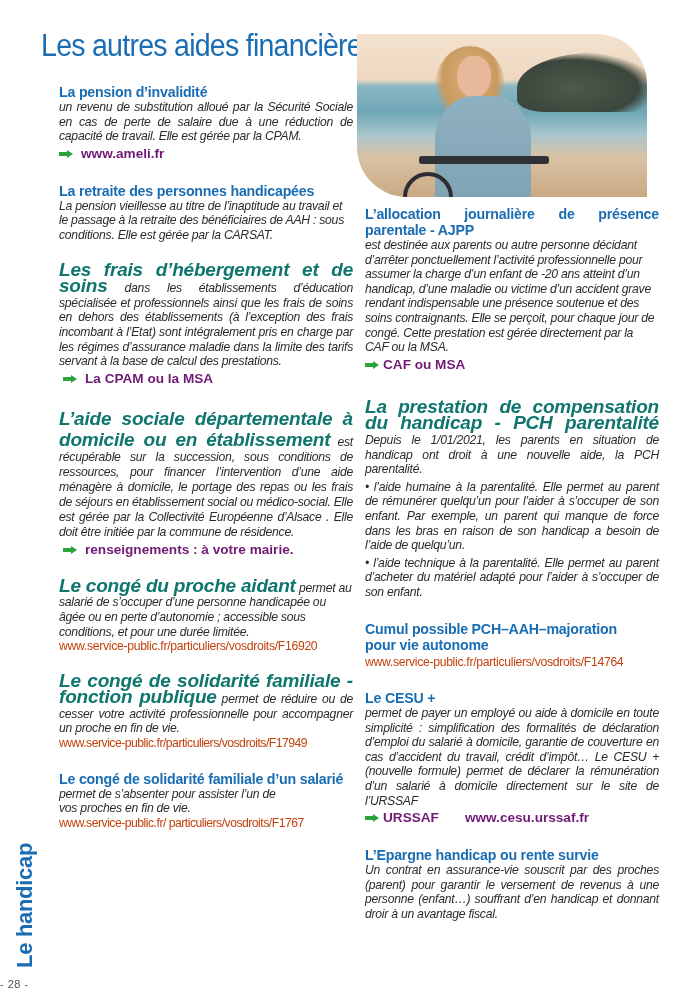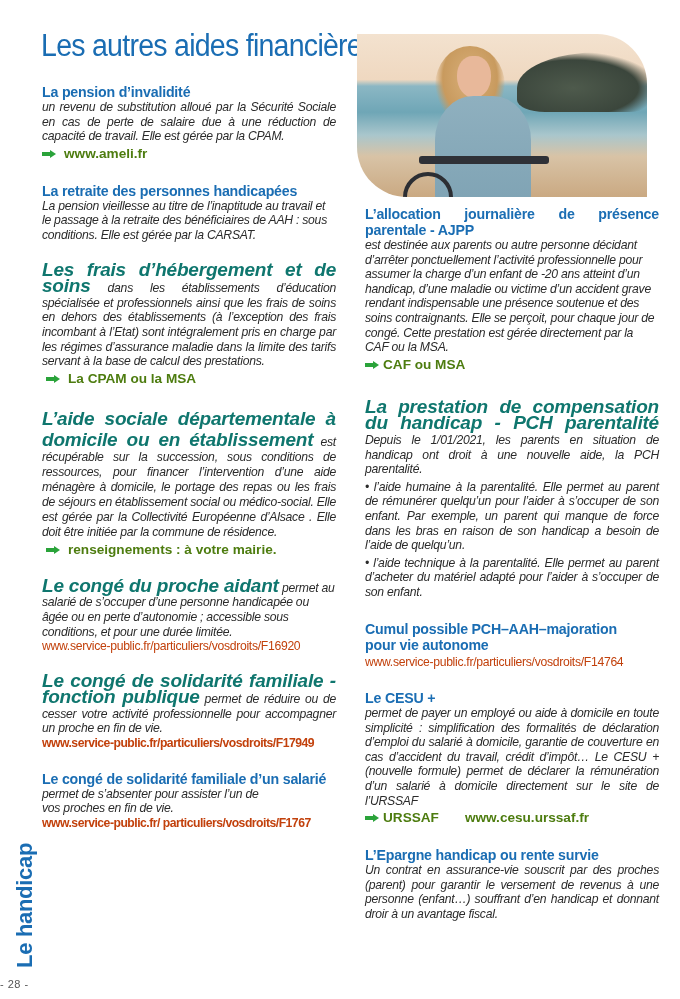--- a/index.html
+++ b/index.html
@@ -7,50 +7,50 @@
   body { position: relative; font-family: "Liberation Sans", "DejaVu Sans", sans-serif; color: #2b2b2b; }
 
   .page-title {
     position: absolute; left: 41px; top: 28px;
     font-family: "Liberation Sans", sans-serif;
     font-size: 31px; letter-spacing: -0.8px; color: #1a6db3; font-weight: normal;
     transform: scaleX(0.92); transform-origin: left top;
   }
 
   .col { position: absolute; }
-  .col-left { left: 42px; top: 84px; width: 294px; }
+  .col-left { left: 59px; top: 84px; width: 294px; }
   .col-right { left: 365px; top: 206px; width: 294px; }
 
   .section { margin-bottom: 20px; }
   .section .h {
     font-weight: bold; color: #1a6db3; font-size: 14.2px; line-height: 16px;
     letter-spacing: -0.2px;
   }
   .section .p {
     font-size: 12.2px; line-height: 14.6px; color: #2b2b2b; text-align: justify;
     letter-spacing: -0.25px;
     font-style: italic;
   }
   .inline-h { font-weight: bold; color: #0f766e; font-size: 19px; letter-spacing: -0.2px; }
   .link-line {
     display: flex; align-items: center; gap: 8px;
-    font-weight: bold; color: #4d7c0f; font-size: 13.6px; line-height: 18px; margin-top: 1px;
+    font-weight: bold; color: #701a75; font-size: 13.6px; line-height: 18px; margin-top: 1px;
   }
   .arrow {
     display: inline-block; width: 14px; height: 8px; position: relative;
   }
   .arrow::before {
     content: ""; position: absolute; left: 0; top: 2px; width: 9px; height: 4px; background: #2aa33a;
   }
   .arrow::after {
     content: ""; position: absolute; left: 8px; top: 0; width: 0; height: 0;
     border-top: 4px solid transparent; border-bottom: 4px solid transparent; border-left: 6px solid #2aa33a;
   }
   .url { font-size: 12.2px; line-height: 14.6px; color: #c2410c; letter-spacing: -0.3px; }
-  .url.bold { font-weight: bold; letter-spacing: -0.5px; }
+  .url.bold { font-weight: normal; letter-spacing: -0.5px; }
   .bullet { display: block; }
 
   .photo {
     position: absolute; left: 357px; top: 34px; width: 290px; height: 163px;
     border-radius: 0 50px 0 50px; overflow: hidden;
     background: linear-gradient(180deg, #f3e2cf 0%, #efd8c0 28%, #8bb7c4 32%, #6fa6b6 48%, #a9c6cc 62%, #d8c3a6 75%, #caa982 100%);
   }
   .photo .rock {
     position: absolute; right: -10px; top: 18px; width: 140px; height: 60px;
     background: radial-gradient(ellipse at 40% 60%, #4e5a4c 0%, #3b463c 55%, rgba(60,70,60,0) 72%);

